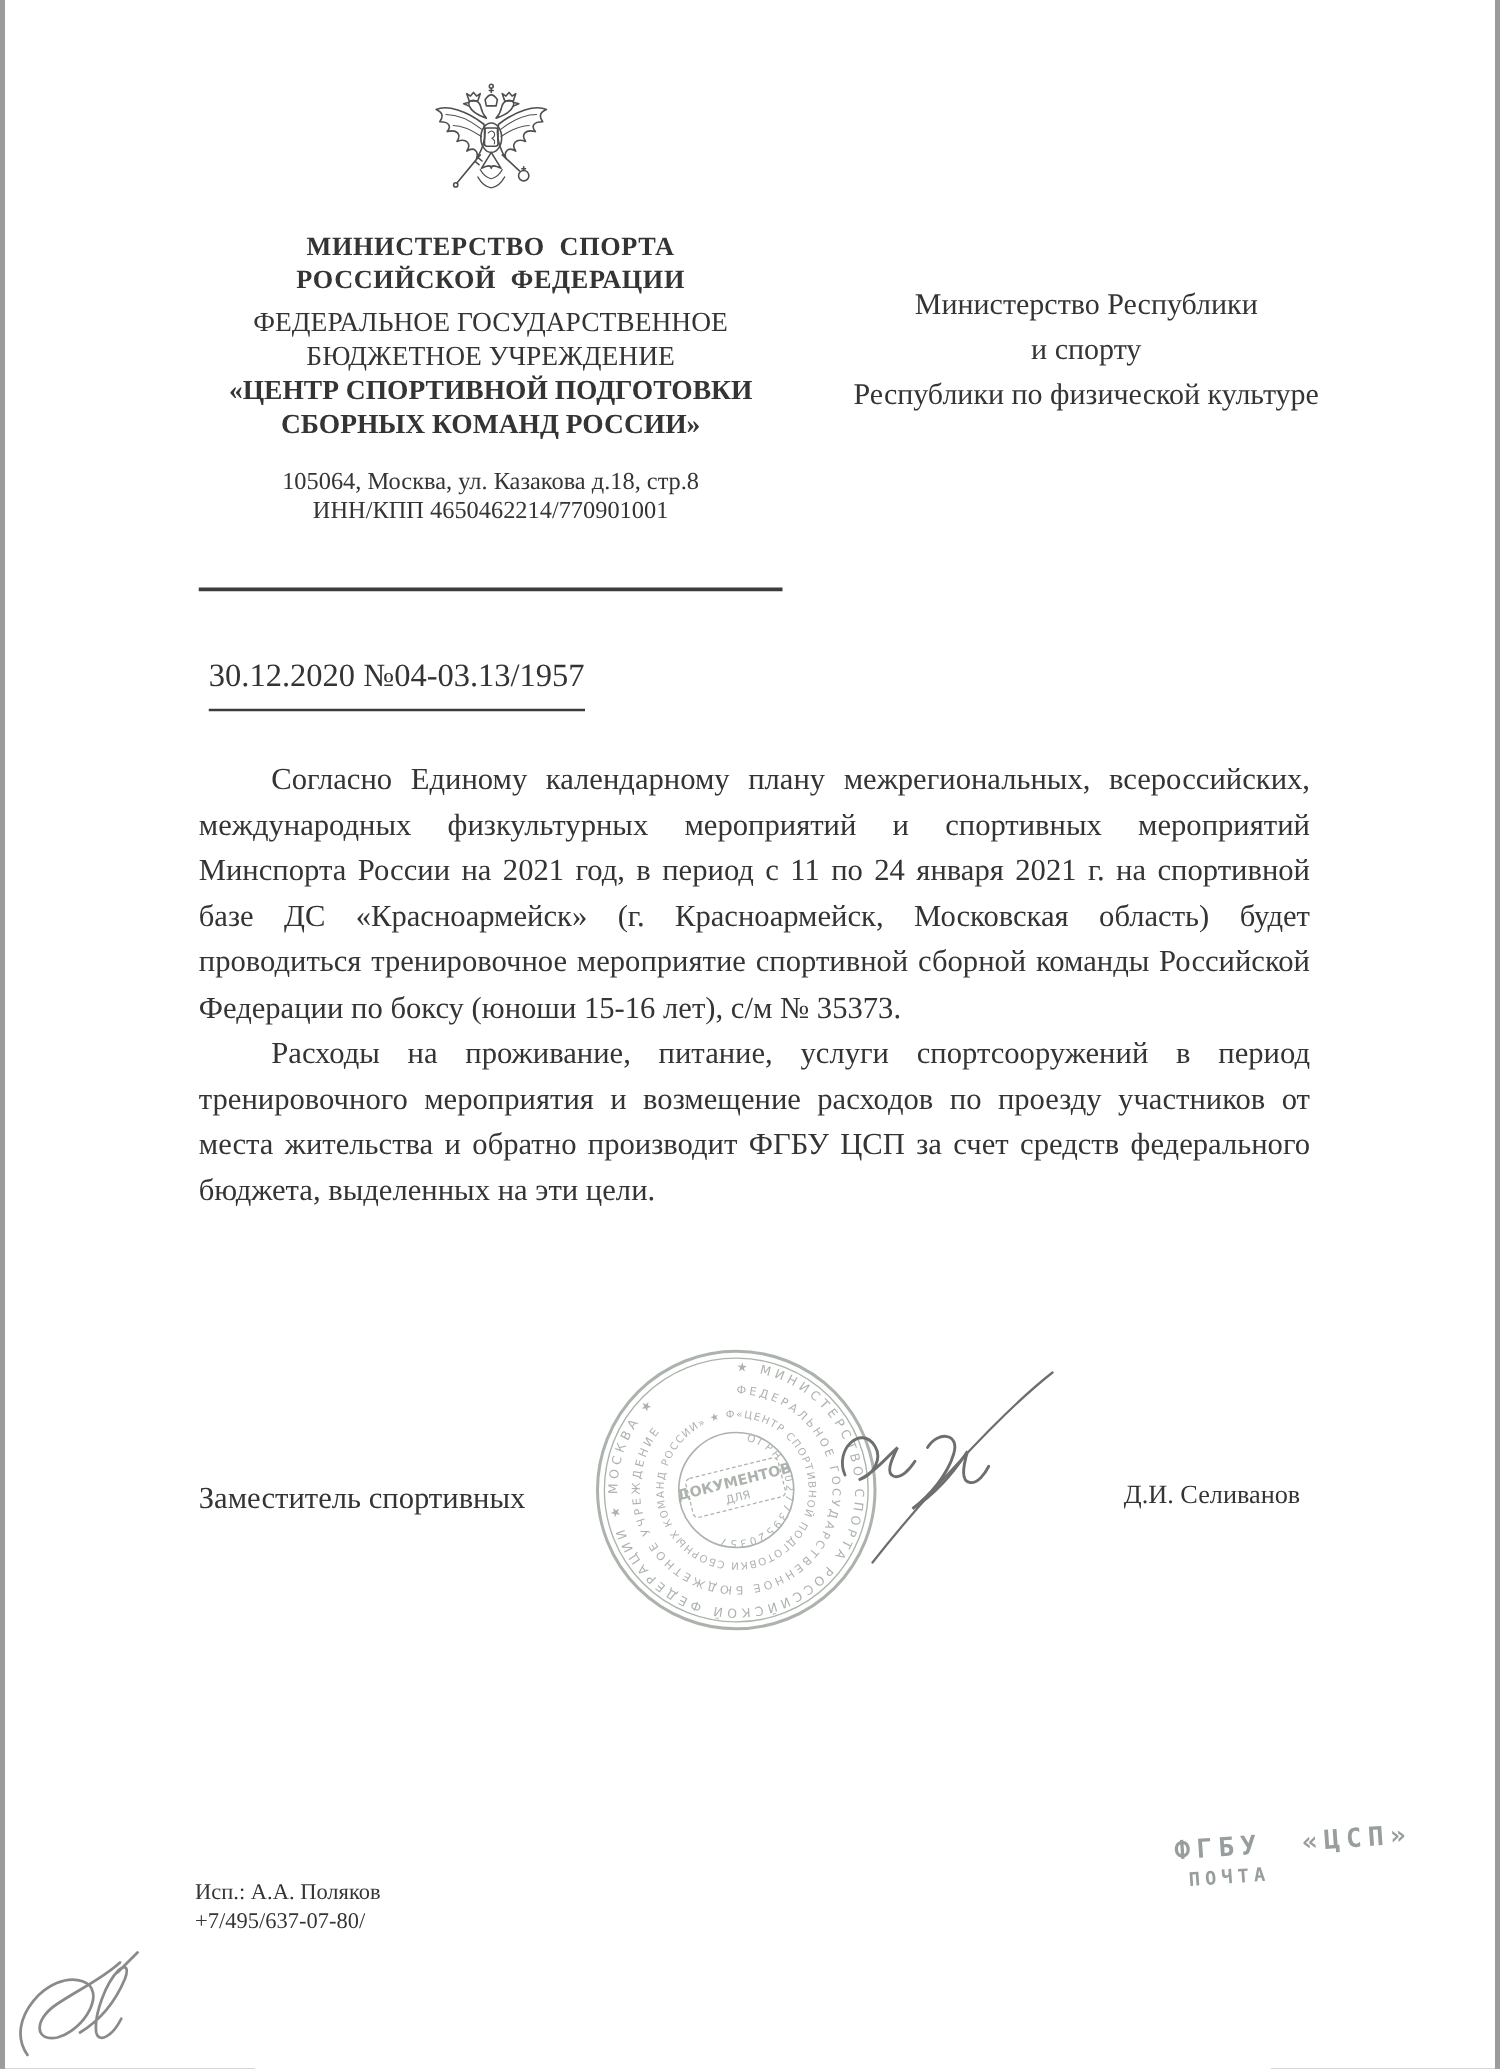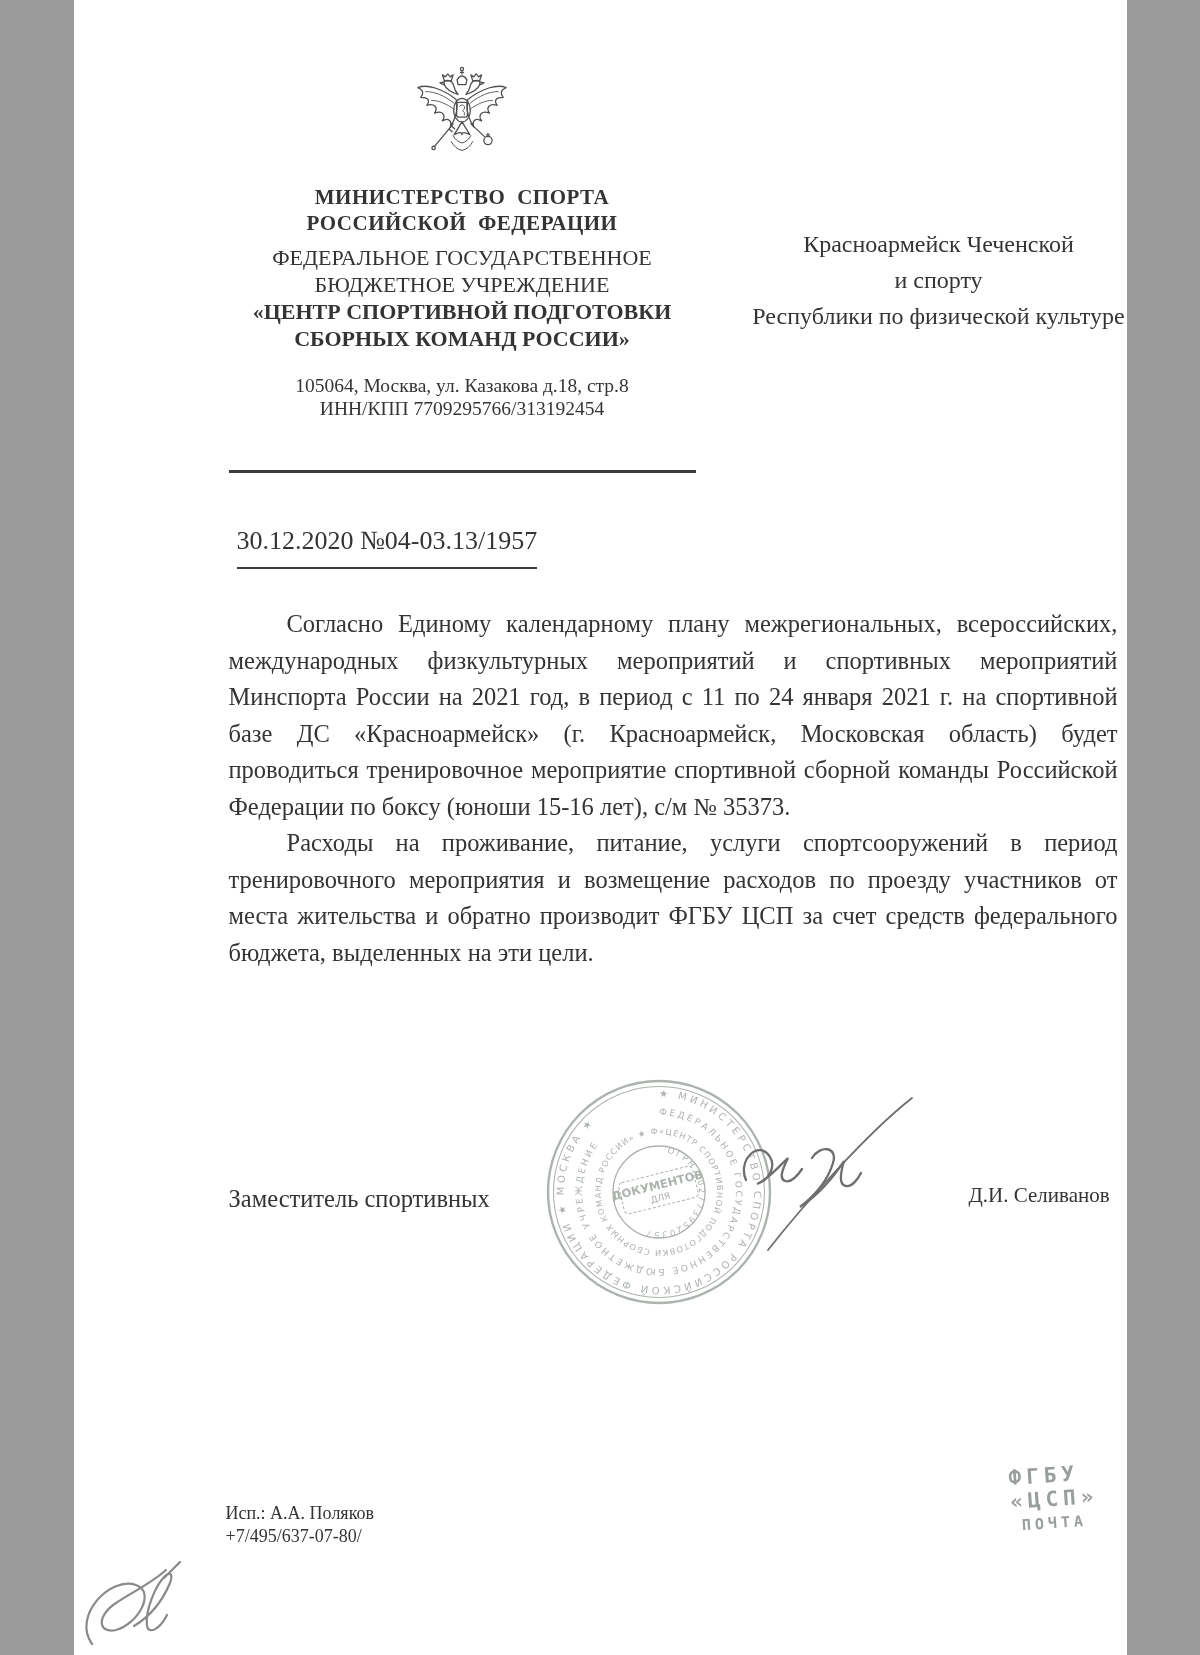--- a/index.html
+++ b/index.html
@@ -1,17 +1,17 @@
 <!DOCTYPE html>
 <html><head>
 <meta charset="utf-8">
 <style>
   html,body{margin:0;padding:0;background:#9b9b9b;}
   .page{
-    position:relative;width:1053px;height:1655px;background:#ffffff;
+    position:relative;width:1192px;height:1655px;background:#ffffff;
     font-family:"Liberation Serif", serif;color:#343434;overflow:hidden;
     margin:0 auto;
   }
   .abs{position:absolute;}
   
   .lh-left{left:155px;top:62px;width:467px;text-align:center;}
   .eagle{display:block;margin:0 auto 8px auto;width:98px;height:114px;}
   .ministry{font-weight:bold;font-size:21px;line-height:26px;letter-spacing:.5px;word-spacing:6px;}
   .org{font-size:22px;line-height:27px;margin-top:8px;}
   .org .b{font-weight:bold;}
@@ -89,28 +89,28 @@
       <div>РОССИЙСКОЙ ФЕДЕРАЦИИ</div>
     </div>
     <div class="org">
       <div>ФЕДЕРАЛЬНОЕ ГОСУДАРСТВЕННОЕ</div>
       <div>БЮДЖЕТНОЕ УЧРЕЖДЕНИЕ</div>
       <div class="b">«ЦЕНТР СПОРТИВНОЙ ПОДГОТОВКИ</div>
       <div class="b">СБОРНЫХ КОМАНД РОССИИ»</div>
     </div>
     <div class="contact">
       <div>105064, Москва, ул. Казакова д.18, стр.8</div>
-      <div>ИНН/КПП 7709295766/313192454</div>
+      <div>ИНН/КПП 4650462214/770901001</div>
     </div>
   </div>
 
   <div class="abs rule"></div>
 
   <div class="abs addressee">
-    <div>Красноармейск Чеченской</div>
+    <div>Министерство Республики</div>
     <div>и спорту</div>
     <div>Республики по физической культуре</div>
   </div>
 
   <div class="abs ref">30.12.2020 №04-03.13/1957</div>
 
   <div class="abs body-text">
     <p>Согласно Единому календарному плану межрегиональных, всероссийских, международных физкультурных мероприятий и спортивных мероприятий Минспорта России на 2021 год, в период с 11 по 24 января 2021 г. на спортивной базе ДС «Красноармейск» (г. Красноармейск, Московская область) будет проводиться тренировочное мероприятие спортивной сборной команды Российской Федерации по боксу (юноши 15-16 лет), с/м № 35373.</p>
     <p>Расходы на проживание, питание, услуги спортсооружений в период тренировочного мероприятия и возмещение расходов по проезду участников от места жительства и обратно производит ФГБУ ЦСП за счет средств федерального бюджета, выделенных на эти цели.</p>
   </div>

